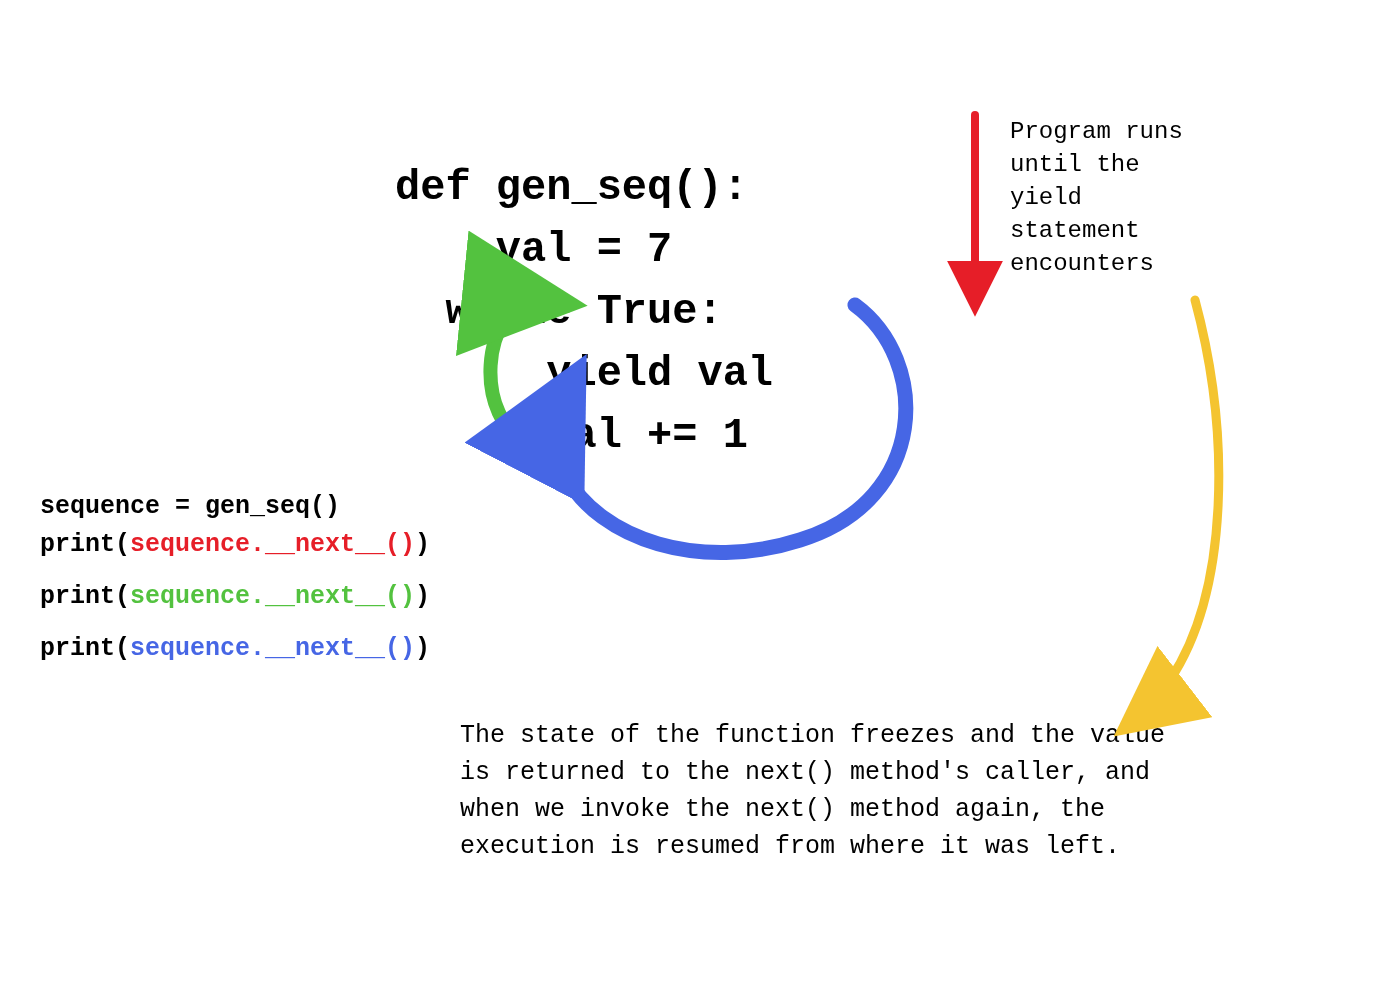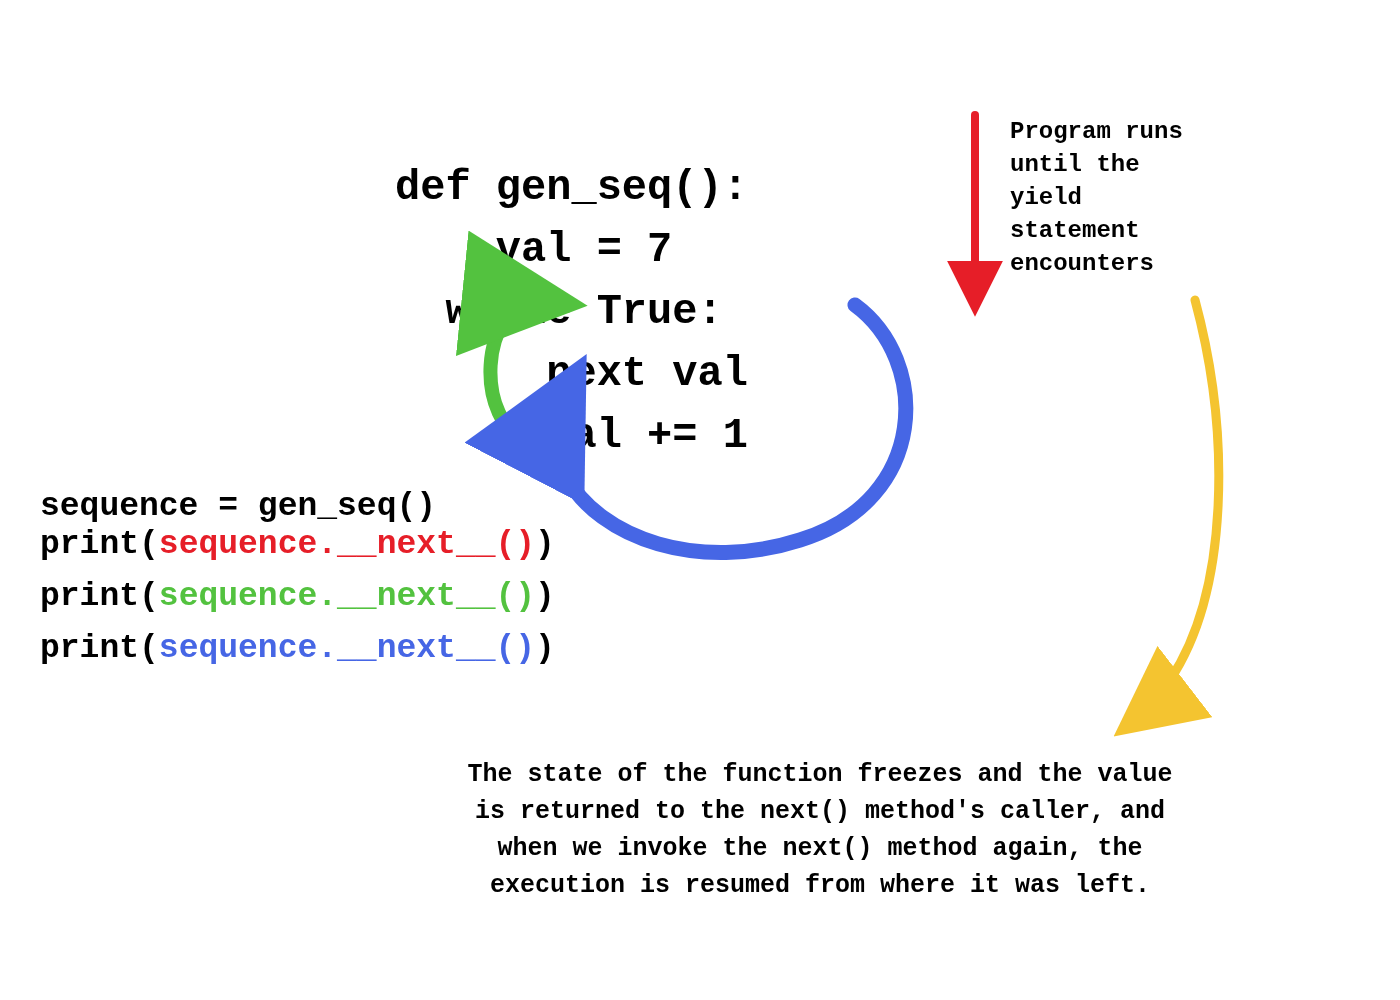--- a/index.html
+++ b/index.html
@@ -22,65 +22,64 @@
     top: 95px;
     font-size: 42px;
     line-height: 62px;
     font-weight: 800;
     white-space: pre;
   }
   .code-small {
     position: absolute;
     left: 40px;
     top: 490px;
-    font-size: 33px;
+    font-size: 25px;
     line-height: 34px;
     font-weight: 800;
   }
   .code-small .row { margin-bottom: 4px; white-space: pre; }
   .code-small .gap { margin-top: 18px; }
   .c-red   { color: #e61e28; }
   .c-green { color: #53c23f; }
   .c-blue  { color: #4666e5; }
   .note-right {
     position: absolute;
     left: 1010px;
     top: 115px;
     width: 210px;
     font-size: 24px;
     line-height: 33px;
-    font-weight: 700;
+    font-weight: 400;
   }
   .note-bottom {
     position: absolute;
     left: 460px;
-    top: 756px;
+    top: 717px;
     width: 720px;
     font-size: 25px;
     line-height: 37px;
-    font-weight: 700;
-    text-align: center;
+    font-weight: 400;
   }
   svg.overlay {
     position: absolute;
     left: 0; top: 0;
     width: 1400px; height: 1000px;
     pointer-events: none;
   }
 </style>
 </head>
 <body>
 
 <div class="canvas">
 
   <div class="code-big">
 <span>def gen_seq():</span>
 <span>    val = 7</span>
 <span>  while True:</span>
-<span>      next val</span>
+<span>      yield val</span>
 <span>      val += 1</span>
   </div>
 
   <div class="code-small">
     <div class="row">sequence = gen_seq()</div>
     <div class="row"><span>print(</span><span class="c-red">sequence.__next__()</span><span>)</span></div>
     <div class="row gap"><span>print(</span><span class="c-green">sequence.__next__()</span><span>)</span></div>
     <div class="row gap"><span>print(</span><span class="c-blue">sequence.__next__()</span><span>)</span></div>
   </div>
 

